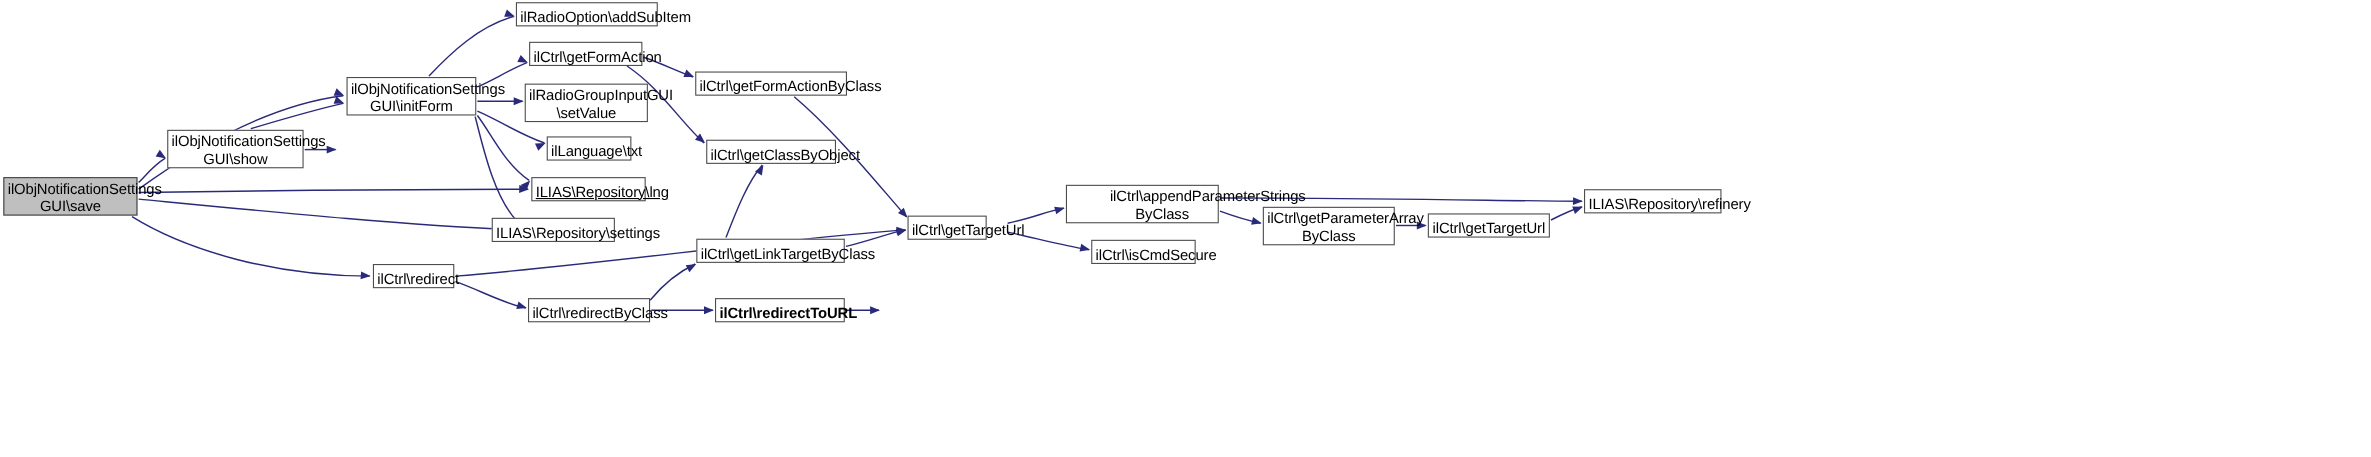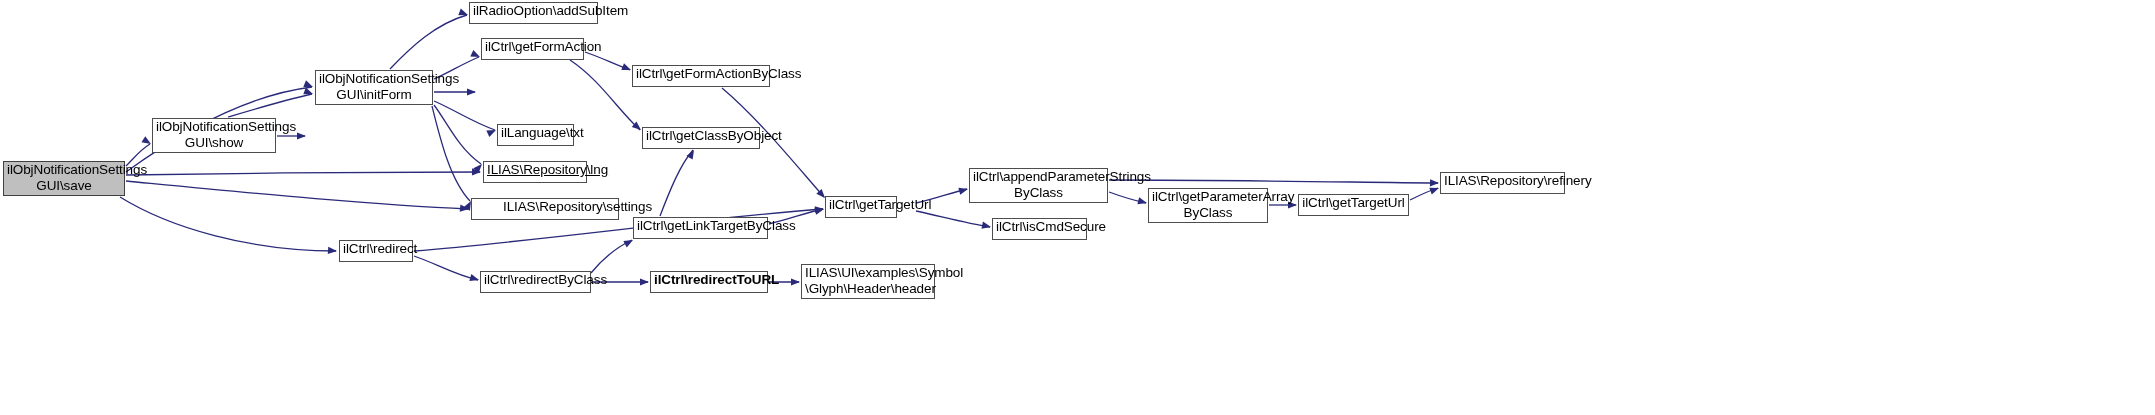--- a/index.html
+++ b/index.html
@@ -25,21 +25,21 @@
   }
   .node {
     position: absolute;
     box-sizing: border-box;
     border: 1px solid #4d4d4d;
     background: #ffffff;
     color: #000000;
     font-size: 13.5px;
     line-height: 15.5px;
     display: flex;
-    align-items: flex-start;
+    align-items: flex-end;
     justify-content: center;
     text-align: center;
     white-space: pre-line;
     letter-spacing: -0.1px;
     z-index: 2;
   }
   .node.root {
     background: #bfbfbf;
     border: 1px solid #404040;
   }
@@ -115,32 +115,32 @@
       <polygon points="0,0 -9,-3.6 -9,3.6" fill="#2a2a7a" transform="translate(1439,188) rotate(-20)"></polygon>
     </svg>
 <div class="node root" style="left: 3px; top: 161px; width: 122px; height: 35px;"><span class="node-label">ilObjNotificationSettings
 GUI\save</span></div>
     <div class="node" style="left: 152px; top: 118px; width: 124px; height: 35px;"><span class="node-label">ilObjNotificationSettings
 GUI\show</span></div>
     <div class="node" style="left: 315px; top: 70px; width: 118px; height: 35px;"><span class="node-label">ilObjNotificationSettings
 GUI\initForm</span></div>
     <div class="node" style="left: 469px; top: 2px; width: 129px; height: 22px;"><span class="node-label">ilRadioOption\addSubItem</span></div>
     <div class="node" style="left: 481px; top: 38px; width: 103px; height: 22px;"><span class="node-label">ilCtrl\getFormAction</span></div>
+    <div class="node" style="left: 477px; top: 76px; width: 112px; height: 35px;"><span class="node-label">ilRadioGroupInputGUI
+\setValue</span></div>
     <div class="node" style="left: 497px; top: 124px; width: 77px; height: 22px;"><span class="node-label">ilLanguage\txt</span></div>
     <div class="node" style="left: 483px; top: 161px; width: 104px; height: 22px; text-decoration: underline;"><span class="node-label">ILIAS\Repository\lng</span></div>
-    <div class="node" style="left: 471px; top: 198px; width: 148px; height: 22px; padding-left: 28px;"><span class="node-label">ILIAS\Repository\settings</span></div>
+    <div class="node" style="left: 447px; top: 198px; width: 112px; height: 22px;"><span class="node-label">ILIAS\Repository\settings</span></div>
     <div class="node" style="left: 339px; top: 240px; width: 74px; height: 22px;"><span class="node-label">ilCtrl\redirect</span></div>
     <div class="node" style="left: 480px; top: 271px; width: 111px; height: 22px;"><span class="node-label">ilCtrl\redirectByClass</span></div>
     <div class="node" style="left: 632px; top: 65px; width: 138px; height: 22px;"><span class="node-label">ilCtrl\getFormActionByClass</span></div>
     <div class="node" style="left: 642px; top: 127px; width: 118px; height: 22px;"><span class="node-label">ilCtrl\getClassByObject</span></div>
     <div class="node" style="left: 633px; top: 217px; width: 135px; height: 22px;"><span class="node-label">ilCtrl\getLinkTargetByClass</span></div>
     <div class="node" style="left: 650px; top: 271px; width: 118px; height: 22px; font-weight: bold;"><span class="node-label">ilCtrl\redirectToURL</span></div>
-    <div class="node" style="left: 801px; top: 264px; width: 134px; height: 35px;"><span class="node-label">ILIAS\UI\examples\Symbol
-\Glyph\Header\header</span></div>
     <div class="node" style="left: 825px; top: 196px; width: 72px; height: 22px;"><span class="node-label">ilCtrl\getTargetUrl</span></div>
-    <div class="node" style="left: 969px; top: 168px; width: 139px; height: 35px;"><span class="node-label">ilCtrl\appendParameterStrings
+    <div class="node" style="left: 969px; top: 168px; width: 139px; height: 35px; padding-left: 36px;"><span class="node-label">ilCtrl\appendParameterStrings
 ByClass</span></div>
     <div class="node" style="left: 992px; top: 218px; width: 95px; height: 22px;"><span class="node-label">ilCtrl\isCmdSecure</span></div>
     <div class="node" style="left: 1148px; top: 188px; width: 120px; height: 35px;"><span class="node-label">ilCtrl\getParameterArray
 ByClass</span></div>
     <div class="node" style="left: 1298px; top: 194px; width: 111px; height: 22px;"><span class="node-label">ilCtrl\getTargetUrl</span></div>
     <div class="node" style="left: 1440px; top: 172px; width: 125px; height: 22px;"><span class="node-label">ILIAS\Repository\refinery</span></div>
   </div>
 
 </body></html>

